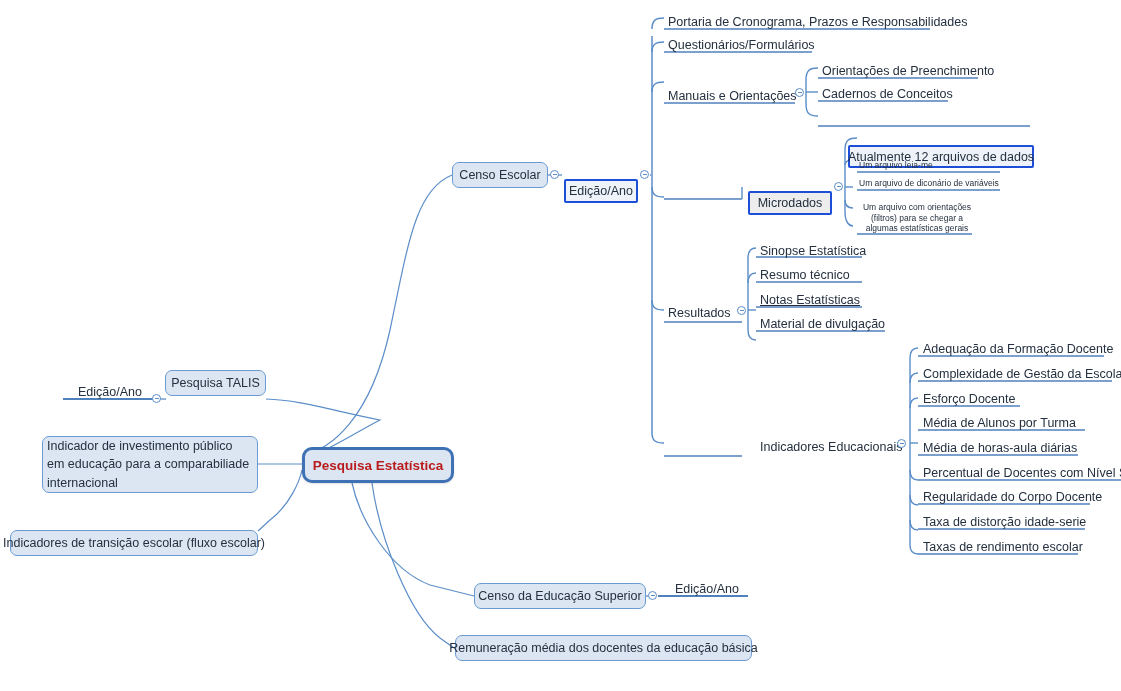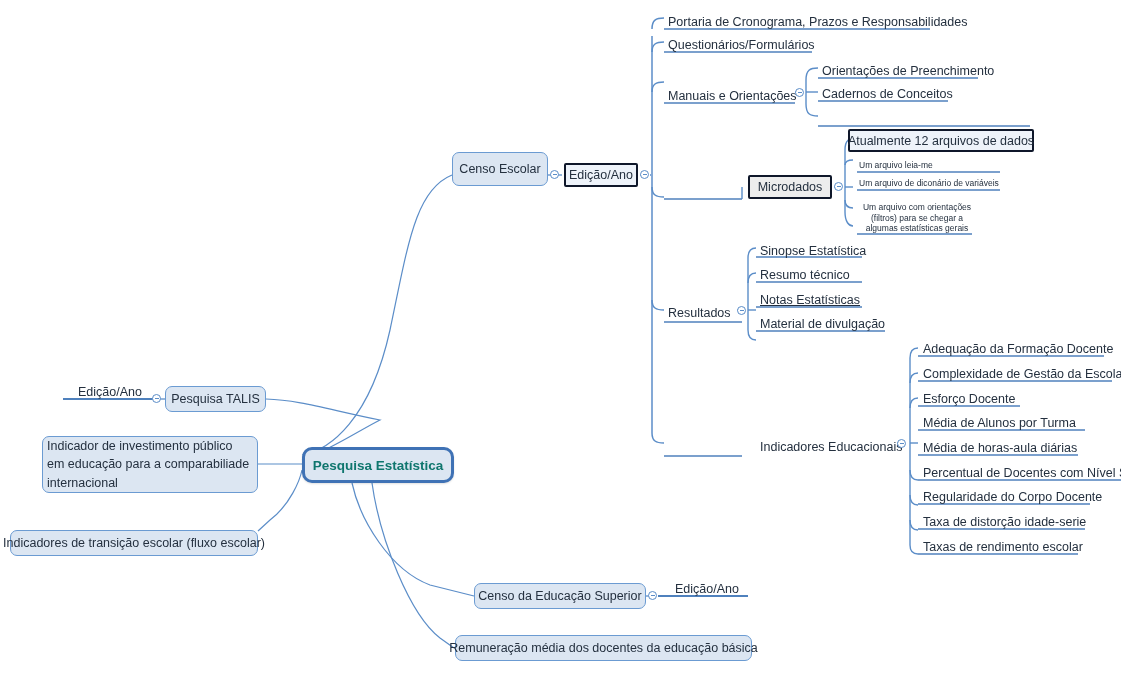--- a/index.html
+++ b/index.html
@@ -35,42 +35,43 @@
     align-items: center;
     white-space: nowrap;
   }
   
   .node.root {
     background: #dce6f2;
     border: 3px solid #3f72b5;
     border-radius: 10px;
     font-weight: bold;
     font-size: 13.5px;
-    color: #0f766e;
+    color: #b91c1c;
     justify-content: center;
     box-shadow: 0 1px 2px rgba(0,0,0,0.12);
   }
   
   .node.boxed {
     background: #dce6f2;
     border: 1.5px solid #6b9bd2;
     border-radius: 7px;
     font-size: 12.5px;
     color: #24303f;
     padding: 0 10px;
   }
   
   .node.square {
     background: #eef3fa;
-    border: 2px solid #0f172a;
+    border: 2px solid #1d4ed8;
     border-radius: 2px;
     font-size: 12.5px;
     color: #24303f;
     padding: 0 8px;
     justify-content: center;
+    margin-top: 16px;
   }
   .node.square.grey {
     background: #ededed;
   }
   
   .node.plain {
     font-size: 12.5px;
     color: #24303f;
     background: transparent;
     border: none;
@@ -242,21 +243,21 @@
     </g>
     <g stroke="#4f81bd" stroke-width="2">
       <line x1="658" y1="596" x2="748" y2="596"></line>
     </g>
   </svg>
 
   <div class="node root" style="left:302px; top:447px; width:152px; height:36px;">
     <span>Pesquisa Estatística</span>
   </div>
 
-  <div class="node boxed" style="left:452px; top:152px; width:96px; height:34px; justify-content:center;">
+  <div class="node boxed" style="left:452px; top:162px; width:96px; height:26px; justify-content:center;">
     <span>Censo Escolar</span>
   </div>
   <div class="toggle" style="left:550px; top:170px;"></div>
 
   <div class="node square" style="left:564px; top:163px; width:74px; height:24px;">
     <span>Edição/Ano</span>
   </div>
   <div class="toggle" style="left:640px; top:170px;"></div>
 
   <div class="node plain" style="left:666px; top:11px; height:18px;">
@@ -342,21 +343,21 @@
   <div class="node plain" style="left:921px; top:486px; height:18px;">
     <span>Regularidade do Corpo Docente</span>
   </div>
   <div class="node plain" style="left:921px; top:511px; height:18px;">
     <span>Taxa de distorção idade-serie</span>
   </div>
   <div class="node plain" style="left:921px; top:536px; height:18px;">
     <span>Taxas de rendimento escolar</span>
   </div>
 
-  <div class="node boxed" style="left:165px; top:386px; width:101px; height:26px; justify-content:center;">
+  <div class="node boxed" style="left:165px; top:370px; width:101px; height:26px; justify-content:center;">
     <span>Pesquisa TALIS</span>
   </div>
   <div class="toggle" style="left:152px; top:394px;"></div>
   <div class="node plain" style="left:76px; top:381px; height:18px;">
     <span>Edição/Ano</span>
   </div>
 
   <div class="node boxed multiline" style="left:42px; top:436px; width:216px; height:57px; padding:6px 4px; font-size:12.5px;">
     <span>Indicador de investimento público em educação para a comparabiliade internacional</span>
   </div>

